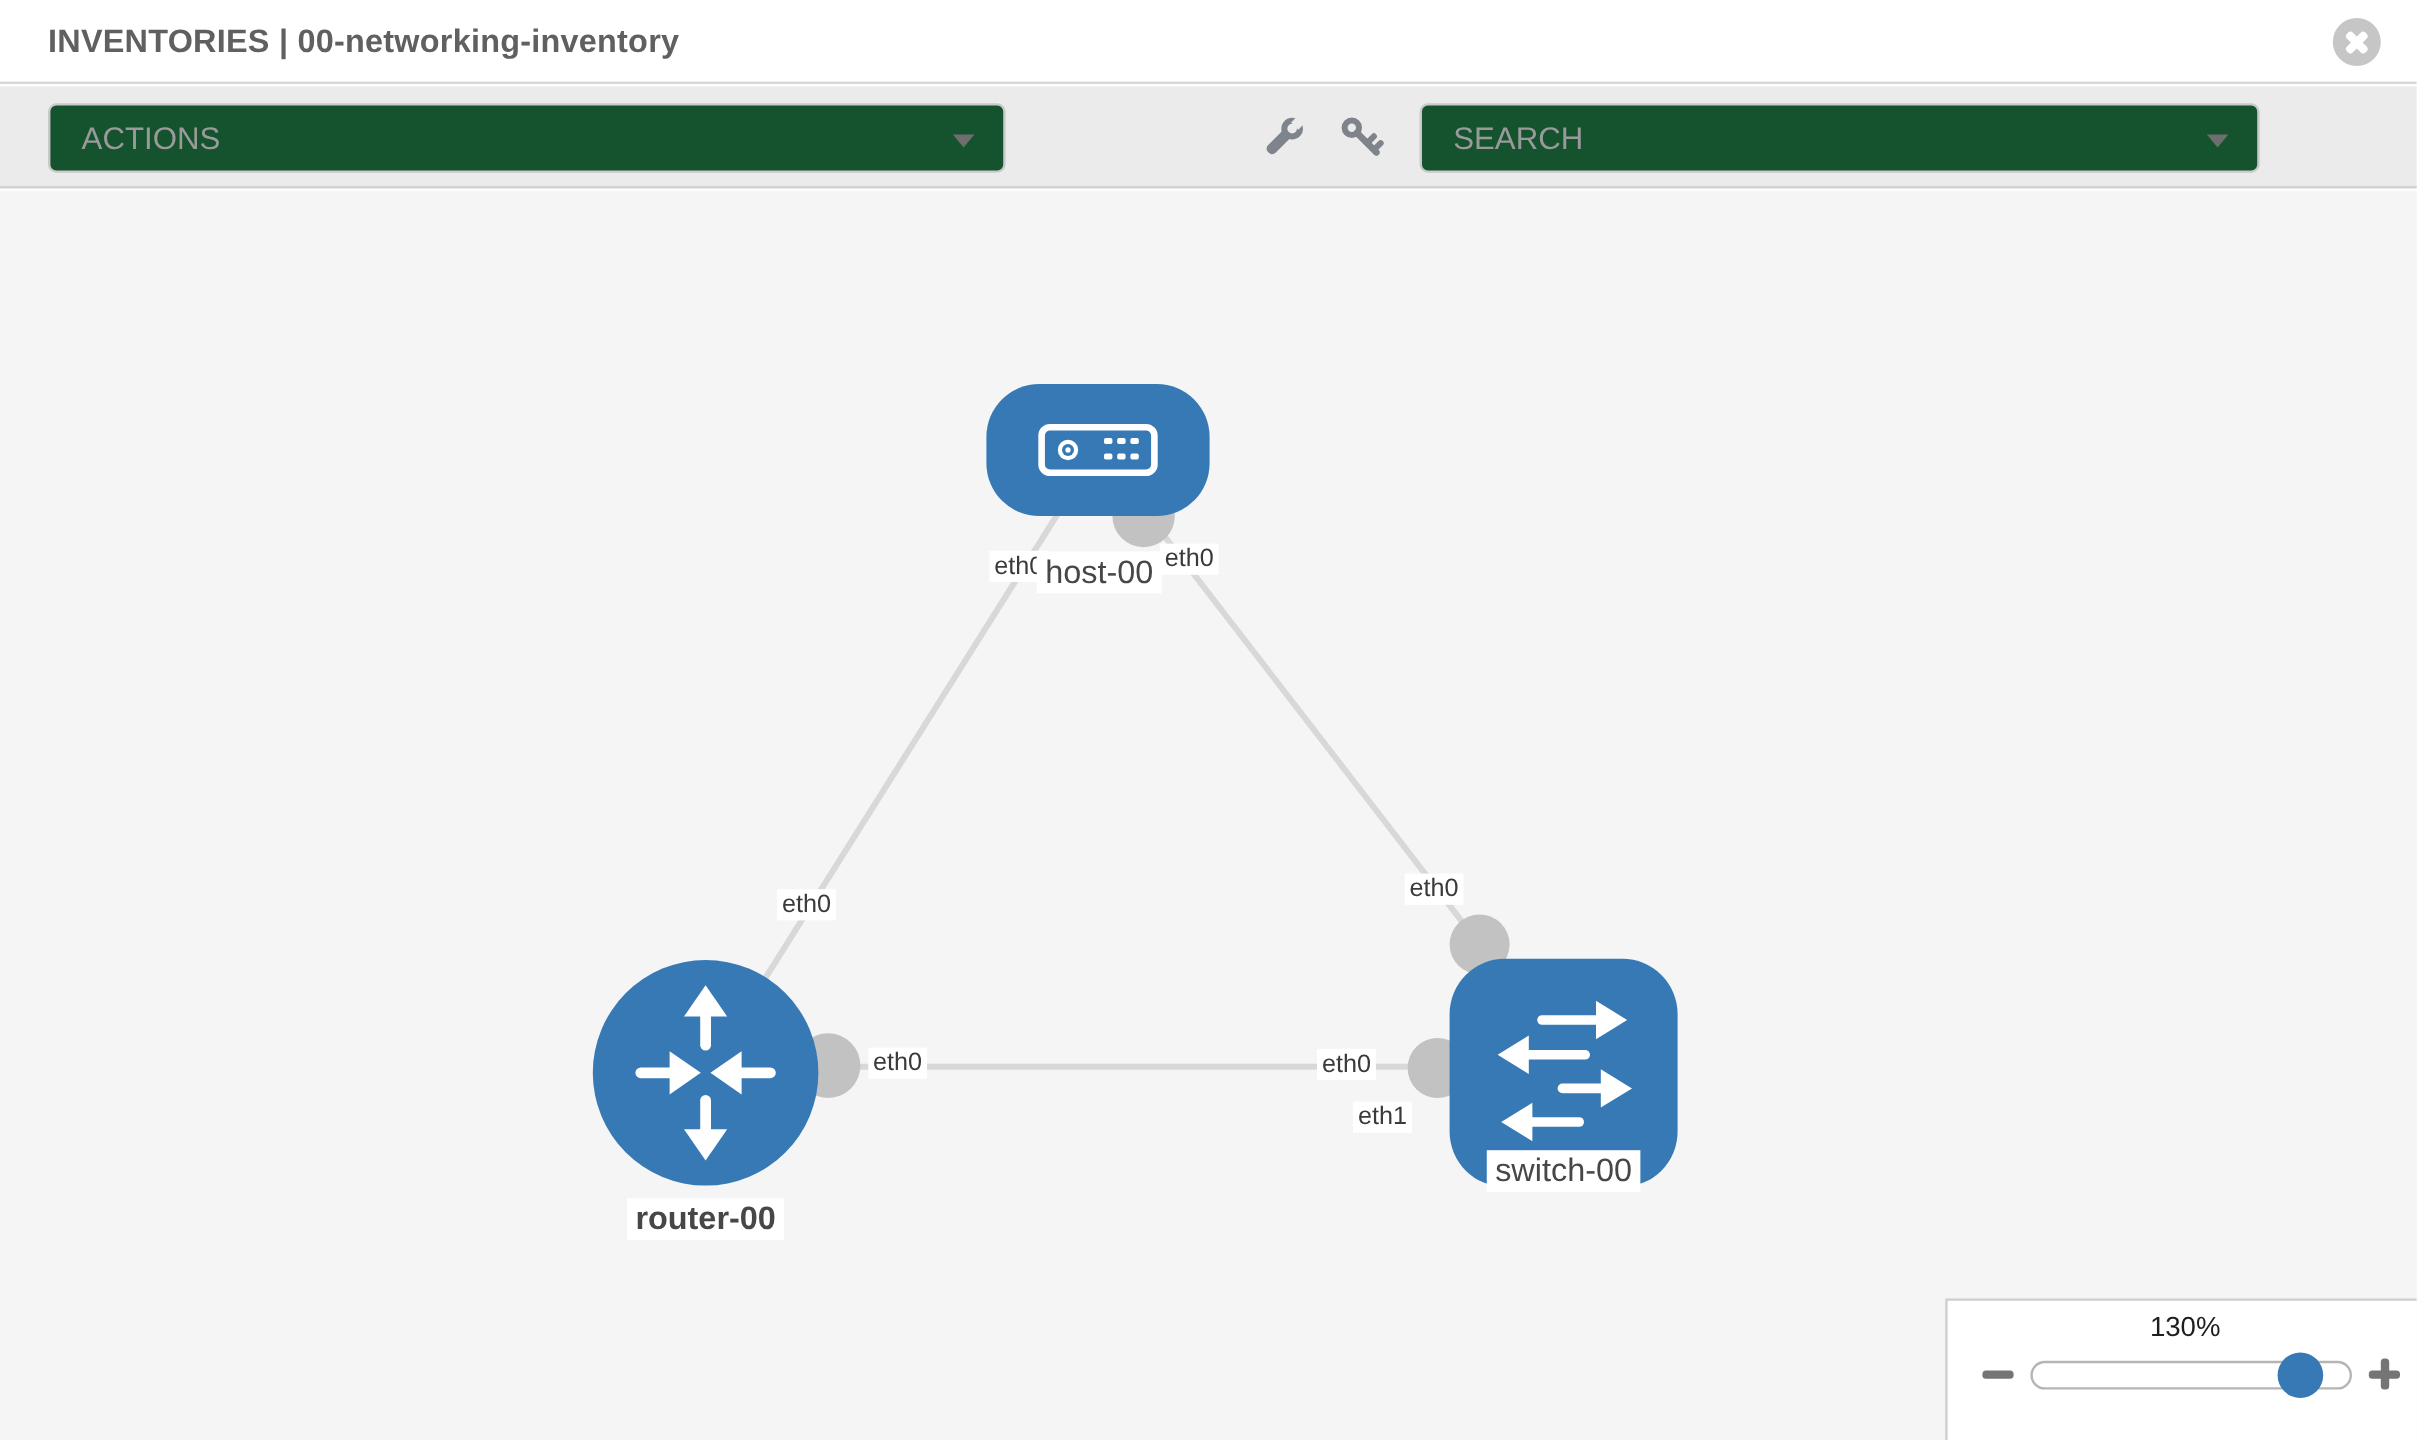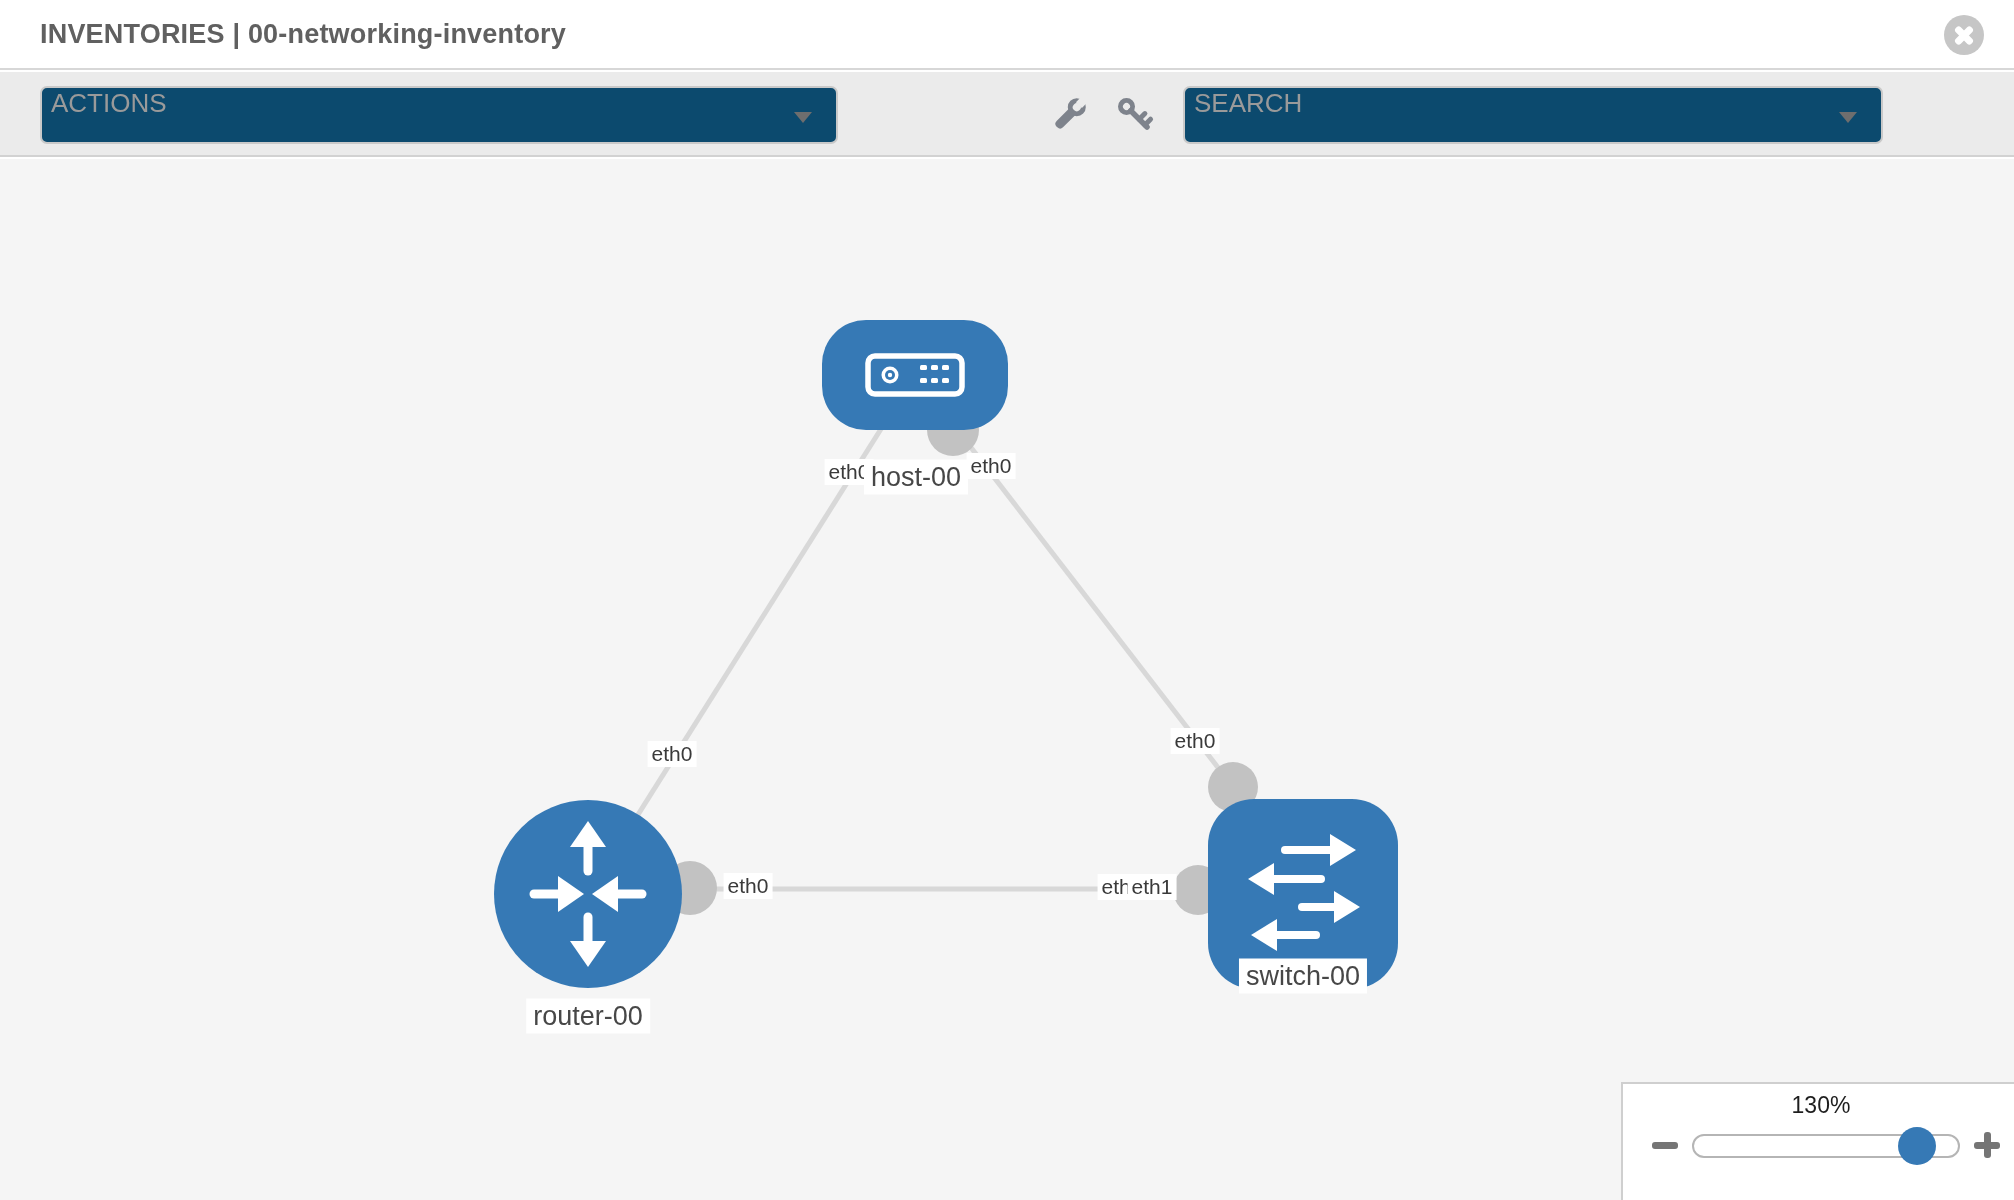--- a/index.html
+++ b/index.html
@@ -30,22 +30,22 @@
   .close-btn .bar.b1 { transform: rotate(45deg); }
   .close-btn .bar.b2 { transform: rotate(-45deg); }
 
   
   .toolbar {
     position: absolute; top: 72px; left: 0; width: 2014px; height: 85px;
     background: #ebebeb; border-bottom: 2px solid #d2d2d2;
   }
   .select-box {
     position: absolute; top: 14px; height: 58px;
-    background: #0c4a6e; border: 2px solid #c9c9c9; border-radius: 7px;
-    display: flex; padding: 0 9px;
+    background: #14532d; border: 2px solid #c9c9c9; border-radius: 7px;
+    display: flex; align-items: center; padding: 0 26px;
     font-size: 26px; color: #9a9a9a; cursor: pointer;
   }
   .select-box .caret {
     position: absolute; right: 24px; top: 24px;
     width: 0; height: 0;
     border-left: 9px solid transparent; border-right: 9px solid transparent;
     border-top: 11px solid #6e6e6e;
   }
   .actions-box { left: 40px; width: 798px; }
   .search-box  { left: 1183px; width: 700px; }
@@ -205,24 +205,24 @@
         </g>
       </g>
     </svg>
 
     <span class="net-label if-label" style="left:849px; top:313px;">eth0</span>
     <span class="net-label if-label" style="left:991px; top:307px;">eth0</span>
     <span class="net-label if-label" style="left:672px; top:595px;">eth0</span>
     <span class="net-label if-label" style="left:1195px; top:582px;">eth0</span>
     <span class="net-label if-label" style="left:748px; top:727px;">eth0</span>
     <span class="net-label if-label" style="left:1122px; top:728px;">eth0</span>
-    <span class="net-label if-label" style="left:1152px; top:728px;">eth1</span>
+    <span class="net-label if-label" style="left:1152px; top:772px;">eth1</span>
 
     <span class="net-label node-label" style="left:916px; top:299px;margin-top:19px;">host-00</span>
-    <span class="net-label node-label" style="left:588px; top:857px;">router-00</span>
+    <span class="net-label node-label" style="left:588px; top:857px;font-weight:bold;">router-00</span>
     <span class="net-label node-label" style="left:1303px; top:817px;">switch-00</span>
 
     <div class="zoom-panel">
       <div class="zoom-level">130%</div>
       <div class="zoom-minus">
         <div class="hbar"></div>
       </div>
       <div class="zoom-track">
         <div class="zoom-handle"></div>
       </div>

